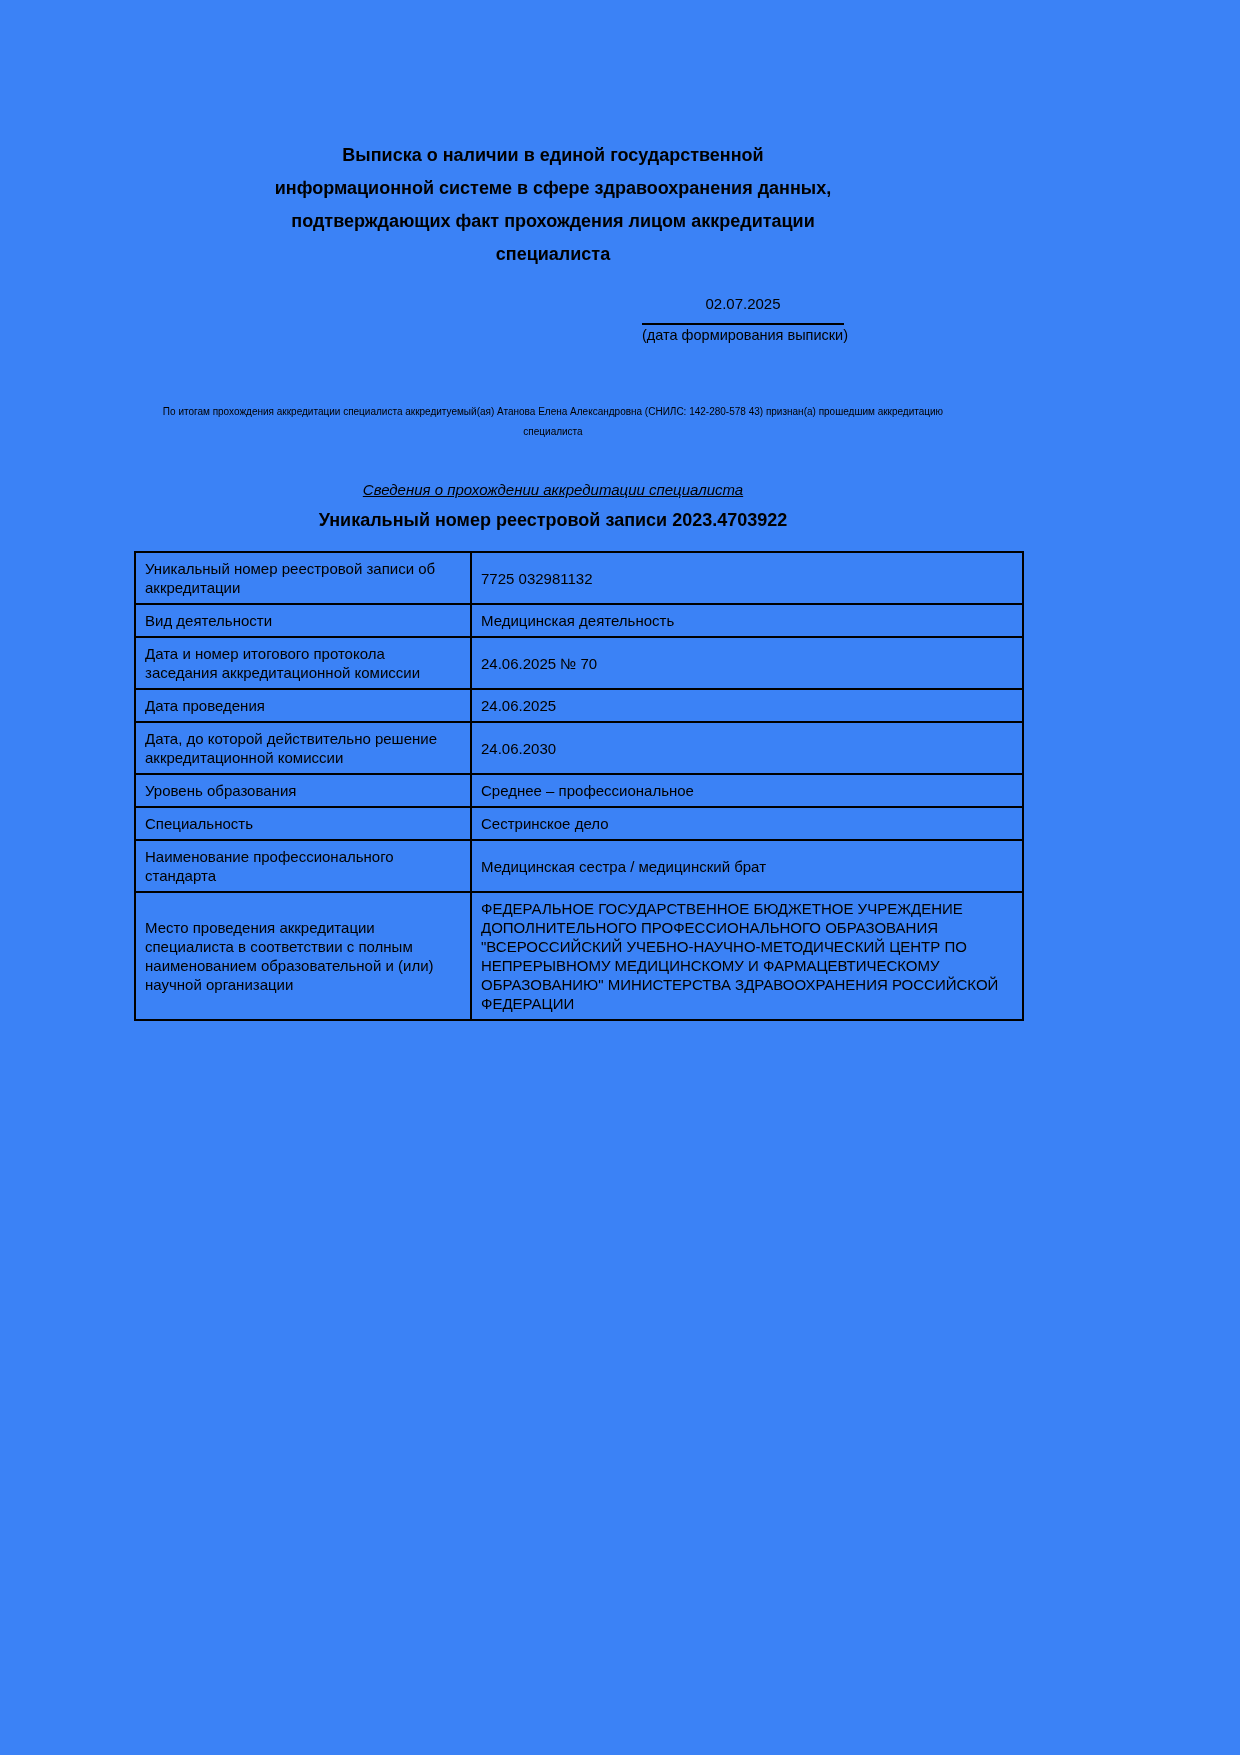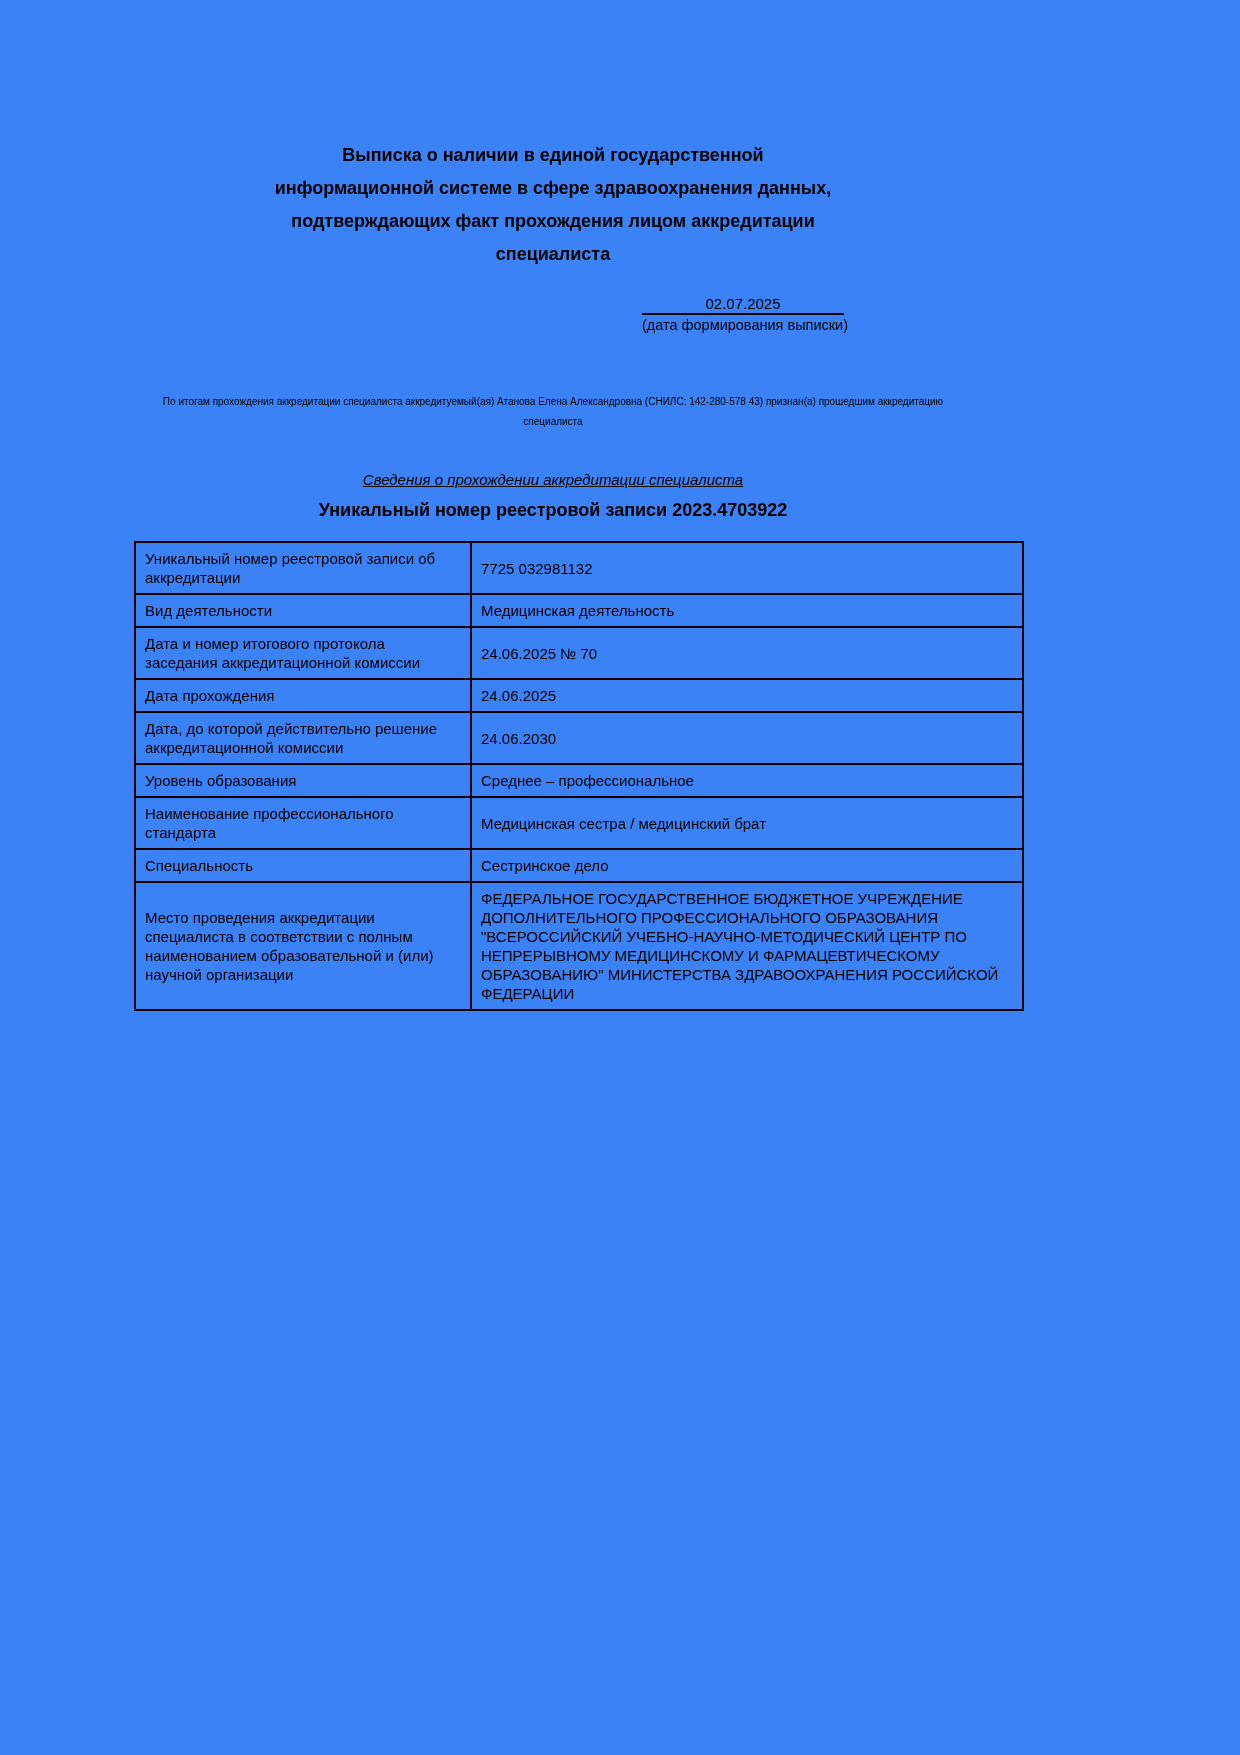--- a/index.html
+++ b/index.html
@@ -32,21 +32,21 @@
   .date-block {
     margin-top: 24px;
     margin-left: 508px;
     width: 202px;
     text-align: center;
   }
   .date-value {
     display: block;
     font-size: 15px;
     line-height: 18px;
-    padding-bottom: 0;
+    padding-bottom: 10px;
     border-bottom: 2px solid #000000;
   }
   .date-caption {
     display: block;
     font-size: 14.5px;
     line-height: 18px;
     white-space: nowrap;
     margin-top: 1px;
   }
   .intro-paragraph {
@@ -116,38 +116,38 @@
         </tr>
         <tr>
           <td class="label-cell">Вид деятельности</td>
           <td class="value-cell">Медицинская деятельность</td>
         </tr>
         <tr>
           <td class="label-cell">Дата и номер итогового протокола заседания аккредитационной комиссии</td>
           <td class="value-cell">24.06.2025 № 70</td>
         </tr>
         <tr>
-          <td class="label-cell">Дата прохождения</td>
+          <td class="label-cell">Дата проведения</td>
           <td class="value-cell">24.06.2025</td>
         </tr>
         <tr>
           <td class="label-cell">Дата, до которой действительно решение аккредитационной комиссии</td>
           <td class="value-cell">24.06.2030</td>
         </tr>
         <tr>
           <td class="label-cell">Уровень образования</td>
           <td class="value-cell">Среднее – профессиональное</td>
         </tr>
         <tr>
+          <td class="label-cell">Специальность</td>
+          <td class="value-cell">Сестринское дело</td>
+        </tr>
+        <tr>
           <td class="label-cell">Наименование профессионального стандарта</td>
           <td class="value-cell">Медицинская сестра / медицинский брат</td>
-        </tr>
-        <tr>
-          <td class="label-cell">Специальность</td>
-          <td class="value-cell">Сестринское дело</td>
         </tr>
         <tr>
           <td class="label-cell">Место проведения аккредитации специалиста в соответствии с полным наименованием образовательной и (или) научной организации</td>
           <td class="value-cell">ФЕДЕРАЛЬНОЕ ГОСУДАРСТВЕННОЕ БЮДЖЕТНОЕ УЧРЕЖДЕНИЕ ДОПОЛНИТЕЛЬНОГО ПРОФЕССИОНАЛЬНОГО ОБРАЗОВАНИЯ "ВСЕРОССИЙСКИЙ УЧЕБНО-НАУЧНО-МЕТОДИЧЕСКИЙ ЦЕНТР ПО НЕПРЕРЫВНОМУ МЕДИЦИНСКОМУ И ФАРМАЦЕВТИЧЕСКОМУ ОБРАЗОВАНИЮ" МИНИСТЕРСТВА ЗДРАВООХРАНЕНИЯ РОССИЙСКОЙ ФЕДЕРАЦИИ</td>
         </tr>
       </tbody>
     </table>
 
   </div>
 </div>

